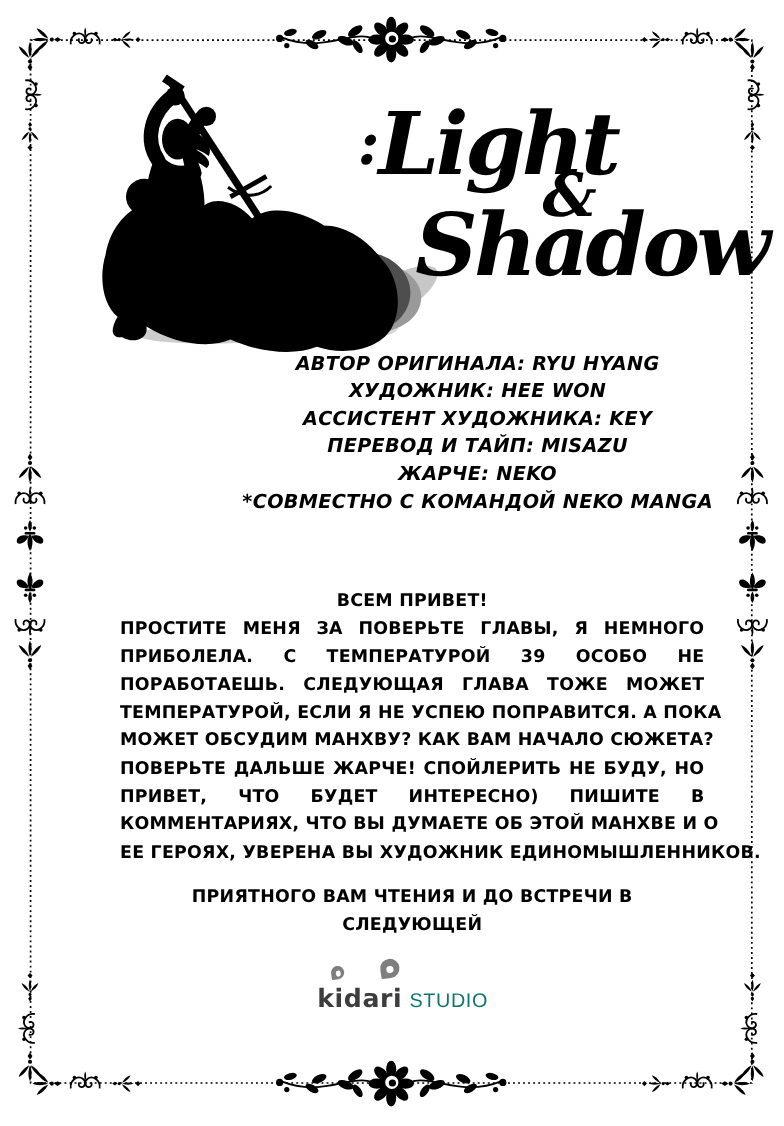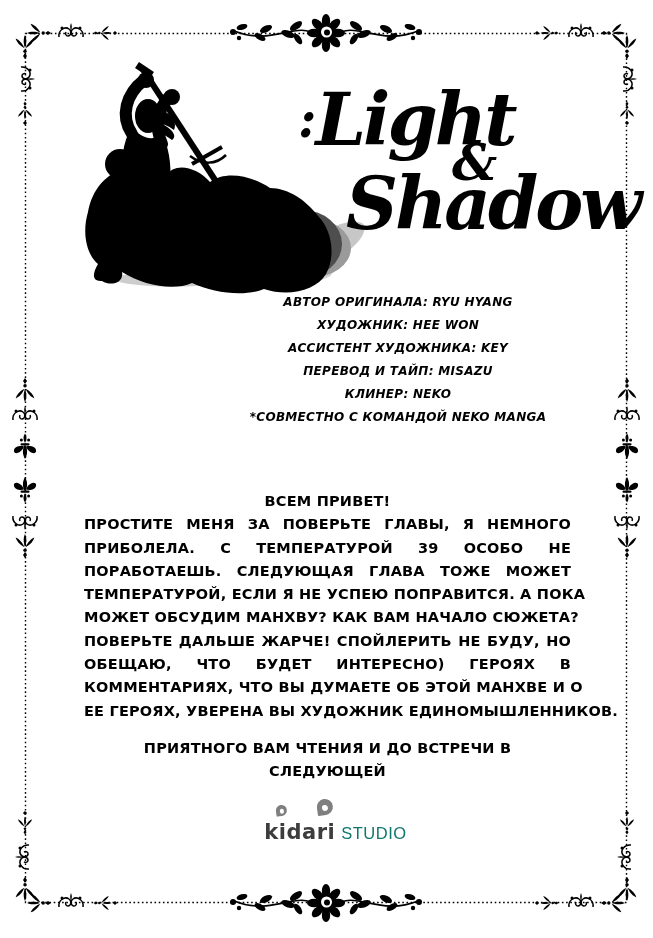--- a/index.html
+++ b/index.html
@@ -18,26 +18,26 @@
 
   
   .title-block { z-index:3; font-family:"DejaVu Serif", serif; font-weight:700; font-style:italic; color:#000; }
   .t1 { left:298px; top:84px;  font-size:72px; letter-spacing:-3px; line-height:1; }
   .t1 .prefix { font-size:50px; vertical-align:8px; margin-right:2px; }
   .amp { left:452px; top:138px; font-size:50px; line-height:1; }
   .t2 { left:346px; top:168px; font-size:72px; letter-spacing:-3px; line-height:1; }
 
   
   .credits { left:148px; top:291px; width:500px; z-index:3;
-    text-align:center; font-style:italic; font-weight:700; font-size:12px;
+    text-align:center; font-style:italic; font-weight:700; font-size:16px;
     line-height:23px; letter-spacing:0.3px; }
   .credits div { white-space:nowrap; }
 
   
-  .message { left:84px; top:490px; width:487px; z-index:3;
+  .message { left:100px; top:490px; width:487px; z-index:3;
     font-weight:700; font-size:14.5px; line-height:23.3px; letter-spacing:0.2px; }
   .message .greet { text-align:center; }
   .message .jline { text-align:justify; text-align-last:justify; white-space:nowrap; }
   .message .close-block { margin-top:14px; text-align:center; }
 
   
   .logo { left:50%; top:820px; transform:translateX(-50%); margin-left:9px;
     z-index:3; display:flex; align-items:baseline; }
   .logo-kidari { font-size:21px; font-weight:700; color:#3d3d3d; letter-spacing:0.5px; }
   .logo-studio { font-size:16.5px; font-weight:400; color:#0f766e; letter-spacing:0.5px;
@@ -170,33 +170,33 @@
 
 <div class="abs title-block t1"><span class="prefix">:</span><span>Light</span></div>
 <div class="abs title-block amp">&amp;</div>
 <div class="abs title-block t2">Shadow</div>
 
 <div class="abs credits">
   <div>АВТОР ОРИГИНАЛА: RYU HYANG</div>
   <div>ХУДОЖНИК: HEE WON</div>
   <div>АССИСТЕНТ ХУДОЖНИКА: KEY</div>
   <div>ПЕРЕВОД И ТАЙП: MISAZU</div>
-  <div>КЛИНЕР: NEKO</div>
+  <div>ЖАРЧЕ: NEKO</div>
   <div>*СОВМЕСТНО С КОМАНДОЙ NEKO MANGA</div>
 </div>
 
 <div class="abs message">
   <div class="greet">ВСЕМ ПРИВЕТ!</div>
   <div class="jline">ПРОСТИТЕ МЕНЯ ЗА ПОВЕРЬТЕ ГЛАВЫ, Я НЕМНОГО</div>
   <div class="jline">ПРИБОЛЕЛА. С ТЕМПЕРАТУРОЙ 39 ОСОБО НЕ</div>
   <div class="jline">ПОРАБОТАЕШЬ. СЛЕДУЮЩАЯ ГЛАВА ТОЖЕ МОЖЕТ</div>
   <div class="jline">ТЕМПЕРАТУРОЙ, ЕСЛИ Я НЕ УСПЕЮ ПОПРАВИТСЯ. А ПОКА</div>
   <div class="jline">МОЖЕТ ОБСУДИМ МАНХВУ? КАК ВАМ НАЧАЛО СЮЖЕТА?</div>
   <div class="jline">ПОВЕРЬТЕ ДАЛЬШЕ ЖАРЧЕ! СПОЙЛЕРИТЬ НЕ БУДУ, НО</div>
-  <div class="jline">ОБЕЩАЮ, ЧТО БУДЕТ ИНТЕРЕСНО) ГЕРОЯХ В</div>
+  <div class="jline">ПРИВЕТ, ЧТО БУДЕТ ИНТЕРЕСНО) ПИШИТЕ В</div>
   <div class="jline">КОММЕНТАРИЯХ, ЧТО ВЫ ДУМАЕТЕ ОБ ЭТОЙ МАНХВЕ И О</div>
   <div class="jline">ЕЕ ГЕРОЯХ, УВЕРЕНА ВЫ ХУДОЖНИК ЕДИНОМЫШЛЕННИКОВ.</div>
   <div class="close-block">
     <div>ПРИЯТНОГО ВАМ ЧТЕНИЯ И ДО ВСТРЕЧИ В СЛЕДУЮЩЕЙ</div>
   </div>
 </div>
 
 <div class="abs logo">
   <div class="pin pin-small">
       <div class="pin-dot"></div>

